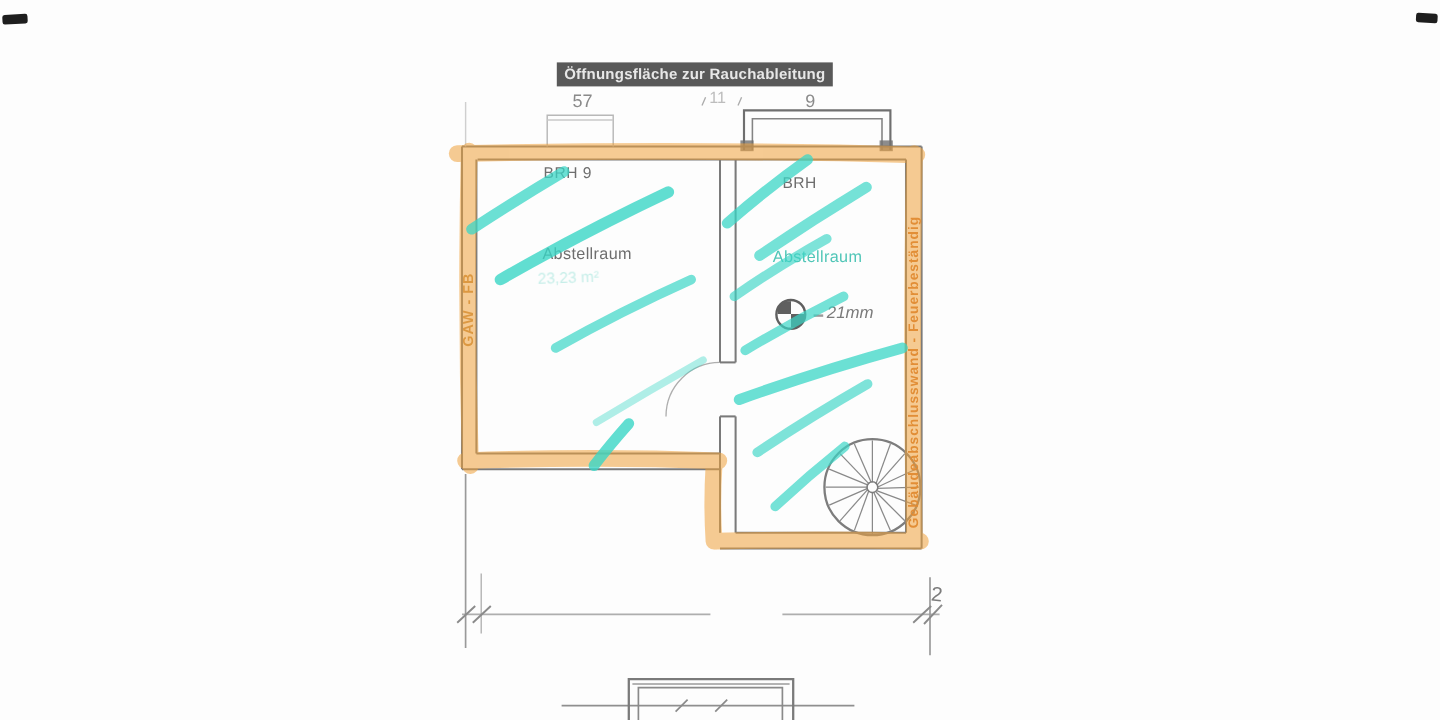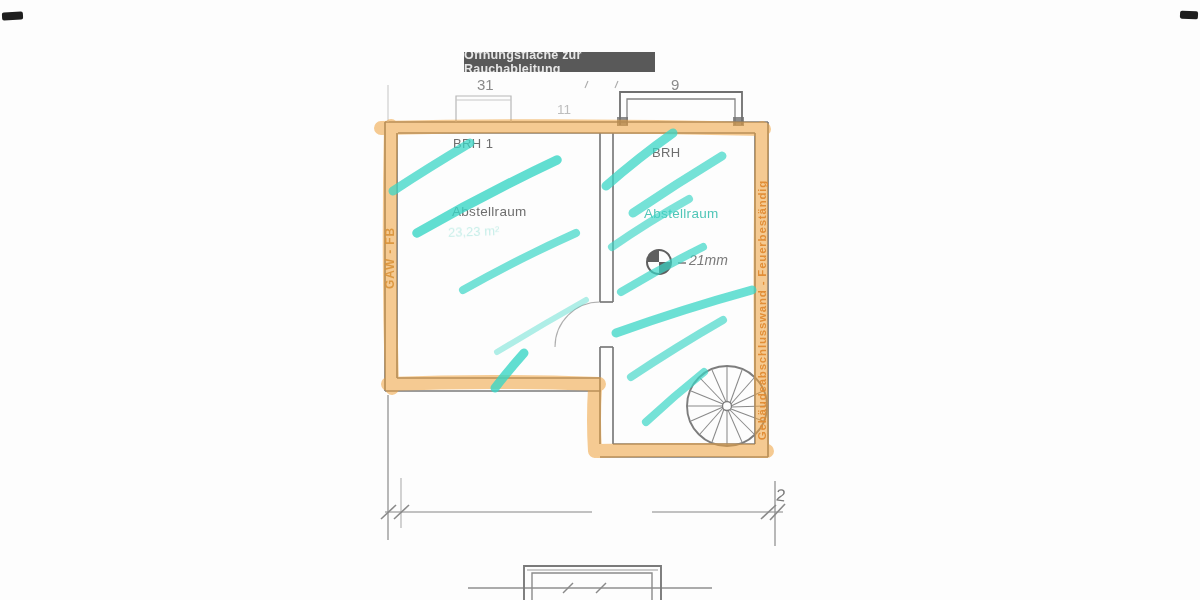--- a/index.html
+++ b/index.html
@@ -6,21 +6,21 @@
   html,body { width:1200px; height:600px; overflow:hidden; background:#fff; }
   body { font-family:"Liberation Sans", sans-serif; }
   #stage { position:relative; width:1200px; height:600px; background:#fdfdfd; }
   svg.layer { position:absolute; left:0; top:0; pointer-events:none; }
 
   .txt { position:absolute; white-space:nowrap; }
 
   .scan-mark { position:absolute; background:#1e1e1e; border-radius:2px; }
 
   .header-bar {
-    position:absolute; left:464px; top:52px; width:191px; height:20px;
+    position:absolute; left:464px; top:52px; width:230px; height:20px;
     background:#595959; color:#f4f4f4; display:flex; align-items:center; justify-content:center;
     font-weight:bold; font-size:12.5px; letter-spacing:.2px; overflow:hidden;
   }
   .header-bar span { filter: blur(.4px); opacity:.92; }
 
   .dim-label { color:#8a8a8a; font-size:15px; }
   .dim-label.faint { color:#a8a8a8; font-size:13.5px; }
 
   .room-label { color:#6e6e6e; font-size:13.5px; letter-spacing:.3px; }
   .brh-label  { color:#6e6e6e; font-size:13px; letter-spacing:.4px; }
@@ -146,25 +146,25 @@
         <path d="M563,593 L573,583"></path>
           <path d="M596,593 L606,583"></path>
       </g>
     </g>
   </svg>
 
   <div class="header-bar">
     <span>Öffnungsfläche zur Rauchableitung</span>
   </div>
 
-  <div class="txt dim-label" style="left:477px; top:76px;">31</div>
-  <div class="txt dim-label faint" style="left:557px; top:74px; opacity:.75;margin-top:28px;">11</div>
+  <div class="txt dim-label" style="left:477px; top:76px;">57</div>
+  <div class="txt dim-label faint" style="left:591px; top:74px; opacity:.75;">11</div>
   <div class="txt dim-label" style="left:671px; top:76px;">9</div>
 
-  <div class="txt brh-label" style="left:453px; top:136px;">BRH 1</div>
+  <div class="txt brh-label" style="left:453px; top:136px;">BRH 9</div>
   <div class="txt brh-label" style="left:652px; top:145px;">BRH</div>
 
   <div class="txt room-label" style="left:452px; top:204px;">Abstellraum</div>
   <div class="txt area-faint" style="left:448px; top:224px;">23,23 m²</div>
   <div class="txt teal-label" style="left:644px; top:206px;">Abstellraum</div>
 
   <div class="quadrant"></div>
   <div class="txt mm-label" style="left:689px; top:252px;">21mm</div>
 
   <div class="vtext left">GAW - FB</div>

